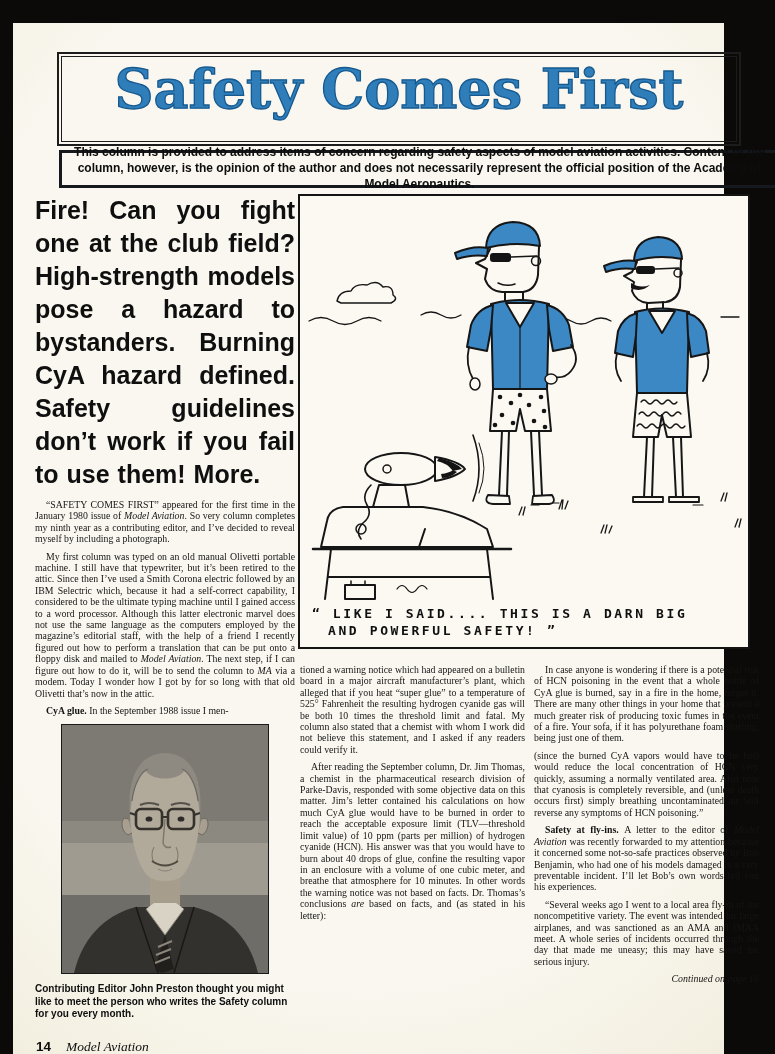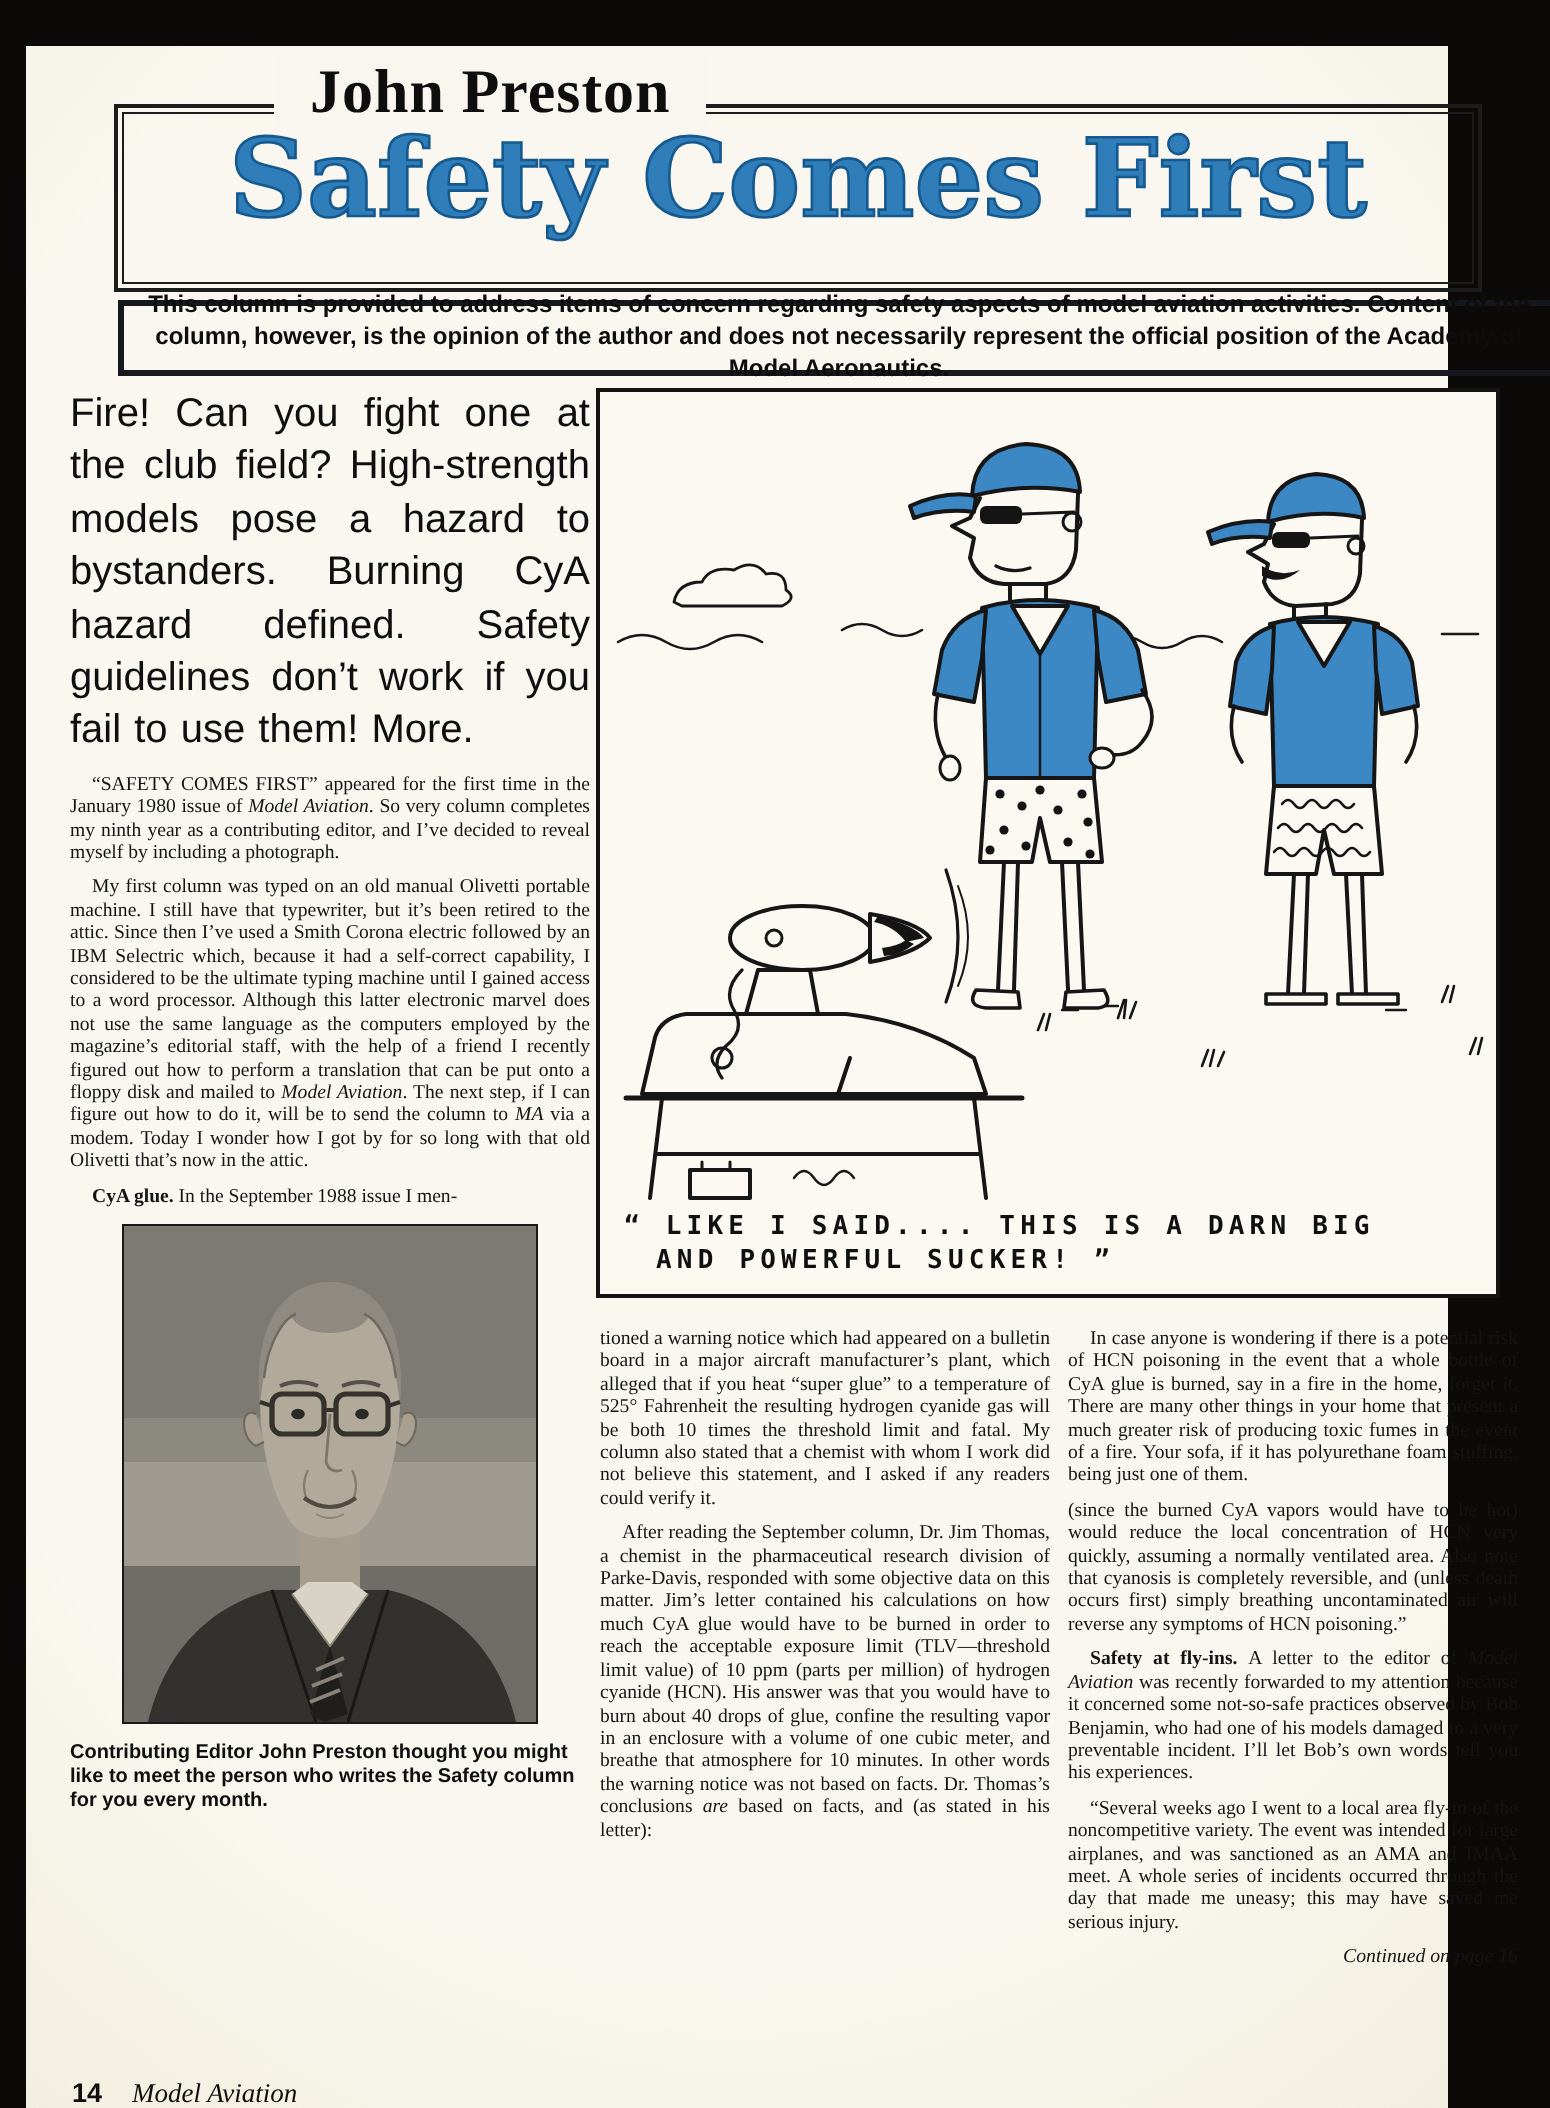--- a/index.html
+++ b/index.html
@@ -19,21 +19,21 @@
   .address { position:absolute; bottom:4px; width:100%; text-align:center;
     font-family:"Liberation Sans",sans-serif; font-weight:bold; font-size:11px; color:#101010; }
 
   .disclaimer { position:absolute; left:16px; top:127px; width:721px; height:38px;
     border:3px solid #15191e; display:flex; align-items:center; justify-content:center;
     padding:0 8px; text-align:center; font-family:"Liberation Sans",sans-serif;
     font-weight:bold; font-size:12px; line-height:1.32; color:#0d0d0d;margin-left:30px; }
 
   
   .left-col { position:absolute; left:22px; top:171px; width:260px; }
-  .headline { font-family:"Liberation Sans",sans-serif; font-weight:normal; font-size:20px;
+  .headline { font-family:"Liberation Sans",sans-serif; font-weight:bold; font-size:25px;
     line-height:1.32; text-align:justify; word-spacing:1px; color:#0f0f0f; margin-bottom:8px; }
   p.body { font-size:9.8px; line-height:11.4px; text-align:justify; text-indent:11px; margin-bottom:6px; }
   p.body.sect { margin-top:5px; }
   p.body.noind { text-indent:0; }
 
   .photo-frame { margin:8px auto 0; width:208px; height:250px; border:1px solid #191919;
     background:#7d7a74; overflow:hidden; }
   .photo-caption { margin-top:9px; font-family:"Liberation Sans",sans-serif; font-weight:bold;
     font-size:10px; line-height:1.22; color:#0f0f0f; }
 
@@ -57,21 +57,20 @@
   .footer .pg { font-family:"Liberation Sans",sans-serif; font-weight:bold; font-size:13.5px; color:#0e0e0e; }
   .footer .mag { font-family:"Liberation Serif",serif; font-style:italic; font-size:13.5px; color:#0e0e0e; }
 </style>
 </head>
 <body>
 
 <div class="page">
 
   <div class="header-box">
     <div class="title">Safety Comes First</div>
-    <div class="author">John Preston</div>
   </div>
   <div class="disclaimer">
     <div>This column is provided to address items of concern regarding safety aspects of model aviation activities. Content of the column, however, is the opinion of the author and does not necessarily represent the official position of the Academy of Model Aeronautics.</div>
   </div>
 
   <div class="left-col">
     <div class="headline">Fire! Can you fight one at the club field? High-strength models pose a hazard to bystanders. Burning CyA hazard defined. Safety guidelines don’t work if you fail to use them! More.</div>
     <p class="body"><span>“SAFETY COMES FIRST” appeared for the first time in the January 1980 issue of </span><span style="font-style: italic;">Model Aviation</span><span>. So very column completes my ninth year as a contributing editor, and I’ve decided to reveal myself by including a photograph.</span></p>
     <p class="body"><span>My first column was typed on an old manual Olivetti portable machine. I still have that typewriter, but it’s been retired to the attic. Since then I’ve used a Smith Corona electric followed by an IBM Selectric which, because it had a self-correct capability, I considered to be the ultimate typing machine until I gained access to a word processor. Although this latter electronic marvel does not use the same language as the computers employed by the magazine’s editorial staff, with the help of a friend I recently figured out how to perform a translation that can be put onto a floppy disk and mailed to </span><span style="font-style: italic;">Model Aviation</span><span>. The next step, if I can figure out how to do it, will be to send the column to </span><span style="font-style: italic;">MA</span><span> via a modem. Today I wonder how I got by for so long with that old Olivetti that’s now in the attic.</span></p>
     <p class="body sect"><span style="font-weight: bold;">CyA glue. </span><span>In the September 1988 issue I men-</span></p>
@@ -196,21 +195,21 @@
         <path d="M258 312 l3 -9 m0 9 l1 -9 m2 9 l3 -8" stroke-width="1.3"></path>
         <path d="M300 336 l3 -8 m1 8 l2 -8 m2 8 l3 -7" stroke-width="1.3"></path>
         <path d="M420 304 l3 -8 m1 8 l2 -8" stroke-width="1.3"></path>
         <path d="M434 330 l3 -8 m1 8 l2 -8" stroke-width="1.3"></path>
         <path d="M218 318 l3 -8 m1 8 l2 -8" stroke-width="1.3"></path>
         <path d="M230 308 h8 M252 306 h6 M392 308 h10" stroke-width="1.2"></path>
       </g>
     </svg>
     <div class="cart-cap">
       <div class="l1">“ LIKE I SAID.... THIS IS A DARN BIG</div>
-      <div class="l2">AND POWERFUL SUCKER! ”</div>
+      <div class="l2">AND POWERFUL SAFETY! ”</div>
     </div>
   </div>
 
   <div class="col mid">
     <p class="body noind">tioned a warning notice which had appeared on a bulletin board in a major aircraft manufacturer’s plant, which alleged that if you heat “super glue” to a temperature of 525° Fahrenheit the resulting hydrogen cyanide gas will be both 10 times the threshold limit and fatal. My column also stated that a chemist with whom I work did not believe this statement, and I asked if any readers could verify it.</p>
     <p class="body"><span>After reading the September column, Dr. Jim Thomas, a chemist in the pharmaceutical research division of Parke-Davis, responded with some objective data on this matter. Jim’s letter contained his calculations on how much CyA glue would have to be burned in order to reach the acceptable exposure limit (TLV—threshold limit value) of 10 ppm (parts per million) of hydrogen cyanide (HCN). His answer was that you would have to burn about 40 drops of glue, confine the resulting vapor in an enclosure with a volume of one cubic meter, and breathe that atmosphere for 10 minutes. In other words the warning notice was not based on facts. Dr. Thomas’s conclusions </span><span style="font-style: italic;">are</span><span> based on facts, and (as stated in his letter):</span></p>
   </div>
 
   <div class="col right">
     <p class="body">In case anyone is wondering if there is a potential risk of HCN poisoning in the event that a whole bottle of CyA glue is burned, say in a fire in the home, forget it. There are many other things in your home that present a much greater risk of producing toxic fumes in the event of a fire. Your sofa, if it has polyurethane foam stuffing, being just one of them.</p>

